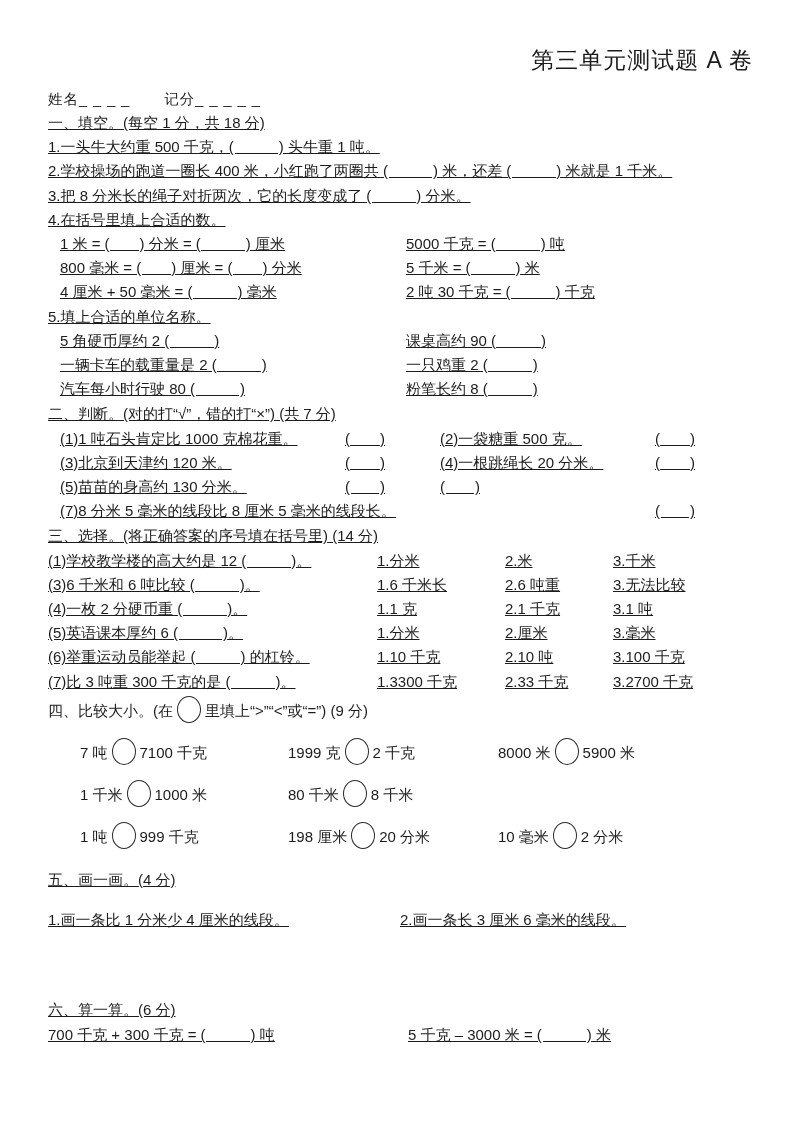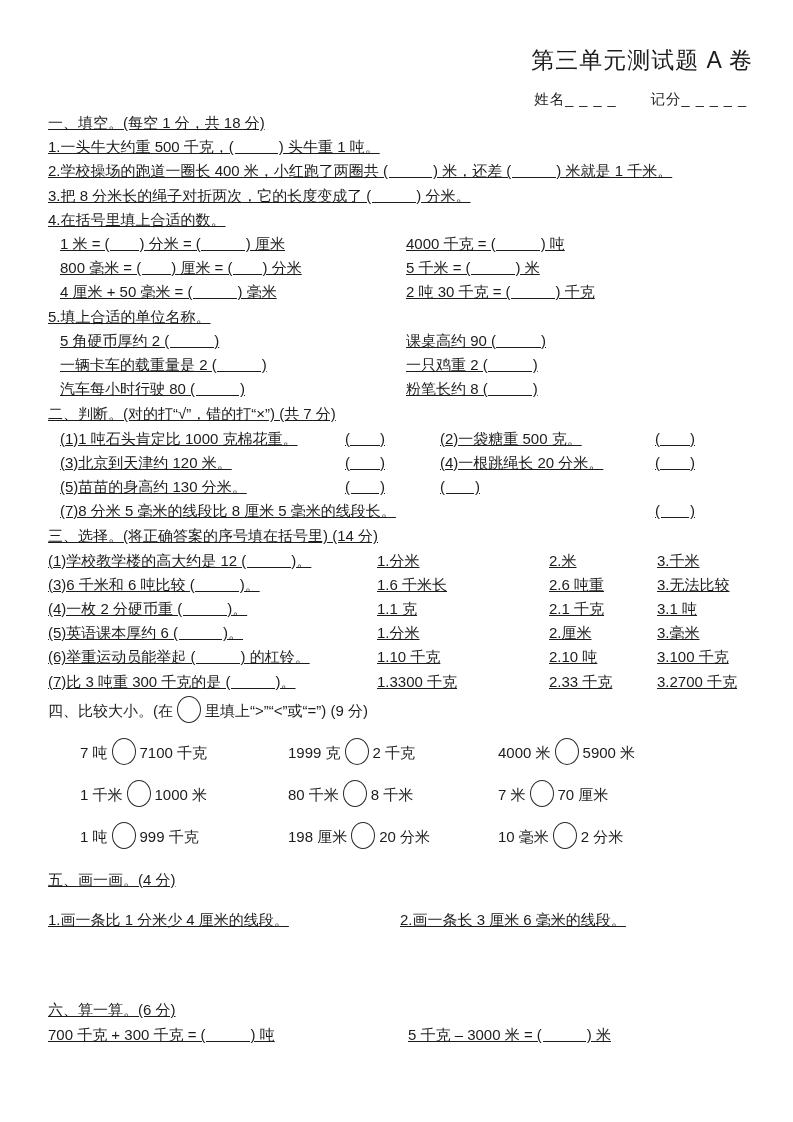--- a/index.html
+++ b/index.html
@@ -17,21 +17,20 @@
   }
   .title {
     text-align: right;
     font-size: 23px;
     line-height: 32px;
     font-weight: 400;
     letter-spacing: 1px;
   }
   .name-score {
     display: flex;
-    justify-content: flex-end;
     gap: 34px;
     margin-top: 12px;
     padding-right: 6px;
     line-height: 22px;
     font-size: 14.5px;
     letter-spacing: 1px;
   }
   .line { line-height: 24.2px; white-space: nowrap; text-decoration: underline; }
   .sec-heading { margin-top: 1px; }
   .indent { padding-left: 12px; }
@@ -41,21 +40,21 @@
   .judge-row { display: flex; }
   .j-l { width: 285px; }
   .j-lp { width: 95px; }
   .j-r { width: 215px; }
   .j-rp { flex: 1; }
   .j7-l { width: 595px; }
   .j7-p { flex: 1; }
   .choice-row { display: flex; }
   .c-q { width: 329px; }
   .c-o1 { width: 128px; }
-  .c-o2 { width: 108px; margin-left: 44px; }
+  .c-o2 { width: 108px; }
   .c-o3 { flex: 1; }
   .cmp-heading {
     margin-top: 0;
     line-height: 34px;
     white-space: nowrap;
   }
   .circle {
     display: inline-block;
     width: 24px;
     height: 27px;
@@ -91,21 +90,21 @@
   </div>
 
   <div>
     <div class="line sec-heading">一、填空。(每空 1 分，共 18 分)</div>
     <div class="line">1.一头牛大约重 500 千克，(　　　)  头牛重 1 吨。</div>
     <div class="line">2.学校操场的跑道一圈长 400 米，小红跑了两圈共  (　　　)  米，还差  (　　　)  米就是 1 千米。</div>
     <div class="line">3.把 8 分米长的绳子对折两次，它的长度变成了  (　　　)  分米。</div>
     <div class="line">4.在括号里填上合适的数。</div>
     <div class="line two-col">
       <span class="fill-l">1 米 =  (　　)  分米 =  (　　　)  厘米</span>
-      <span class="fill-r">4000 千克 =  (　　　)  吨</span>
+      <span class="fill-r">5000 千克 =  (　　　)  吨</span>
     </div>
     <div class="line two-col">
       <span class="fill-l">800 毫米 =  (　　)  厘米 =  (　　)  分米</span>
       <span class="fill-r">5 千米 =  (　　　)  米</span>
     </div>
     <div class="line two-col">
       <span class="fill-l">4 厘米 + 50 毫米 =  (　　　)  毫米</span>
       <span class="fill-r">2 吨 30 千克 =  (　　　)  千克</span>
     </div>
     <div class="line">5.填上合适的单位名称。</div>
@@ -194,33 +193,30 @@
     </div>
     <div class="cmp-grid">
       <div class="cmp-row">
         <span class="cmp-cell-1">
           <span>7 吨</span><span class="circle"></span><span>7100 千克</span>
         </span>
         <span class="cmp-cell-2">
           <span>1999 克</span><span class="circle"></span><span>2 千克</span>
         </span>
         <span class="cmp-cell-3">
-          <span>4000 米</span><span class="circle"></span><span>5900 米</span>
+          <span>8000 米</span><span class="circle"></span><span>5900 米</span>
         </span>
       </div>
       <div class="cmp-row">
         <span class="cmp-cell-1">
           <span>1 千米</span><span class="circle"></span><span>1000 米</span>
         </span>
         <span class="cmp-cell-2">
           <span>80 千米</span><span class="circle"></span><span>8 千米</span>
         </span>
-        <span class="cmp-cell-3">
-          <span>7 米</span><span class="circle"></span><span>70 厘米</span>
-        </span>
       </div>
       <div class="cmp-row">
         <span class="cmp-cell-1">
           <span>1 吨</span><span class="circle"></span><span>999 千克</span>
         </span>
         <span class="cmp-cell-2">
           <span>198 厘米</span><span class="circle"></span><span>20 分米</span>
         </span>
         <span class="cmp-cell-3">
           <span>10 毫米</span><span class="circle"></span><span>2 分米</span>

